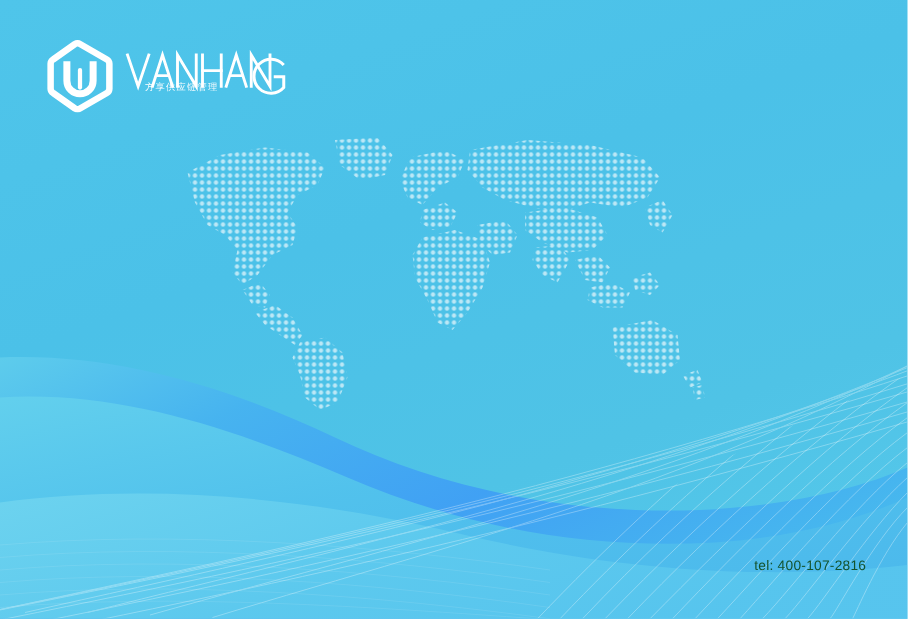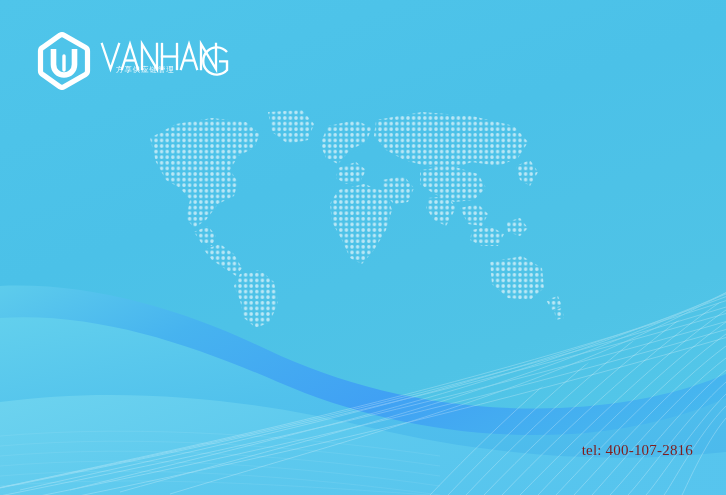--- a/index.html
+++ b/index.html
@@ -105,24 +105,24 @@
     font-family: "DejaVu Sans", "Liberation Sans", sans-serif;
     white-space: nowrap;
   }
 
   
   #phone {
     position: absolute;
     right: 33px;
     bottom: 36px;
     z-index: 7;
-    color: #7f1d1d;
-    font-size: 15px;
+    color: #14532d;
+    font-size: 11px;
     letter-spacing: 0.2px;
-    font-family: Liberation Serif, serif;
+    font-family: Liberation Sans, sans-serif;
     white-space: nowrap;
   }
 </style>
 </head>
 <body>
 
 <div id="banner">
 
   <div id="bg-base" class="bg-layer"></div>
 

